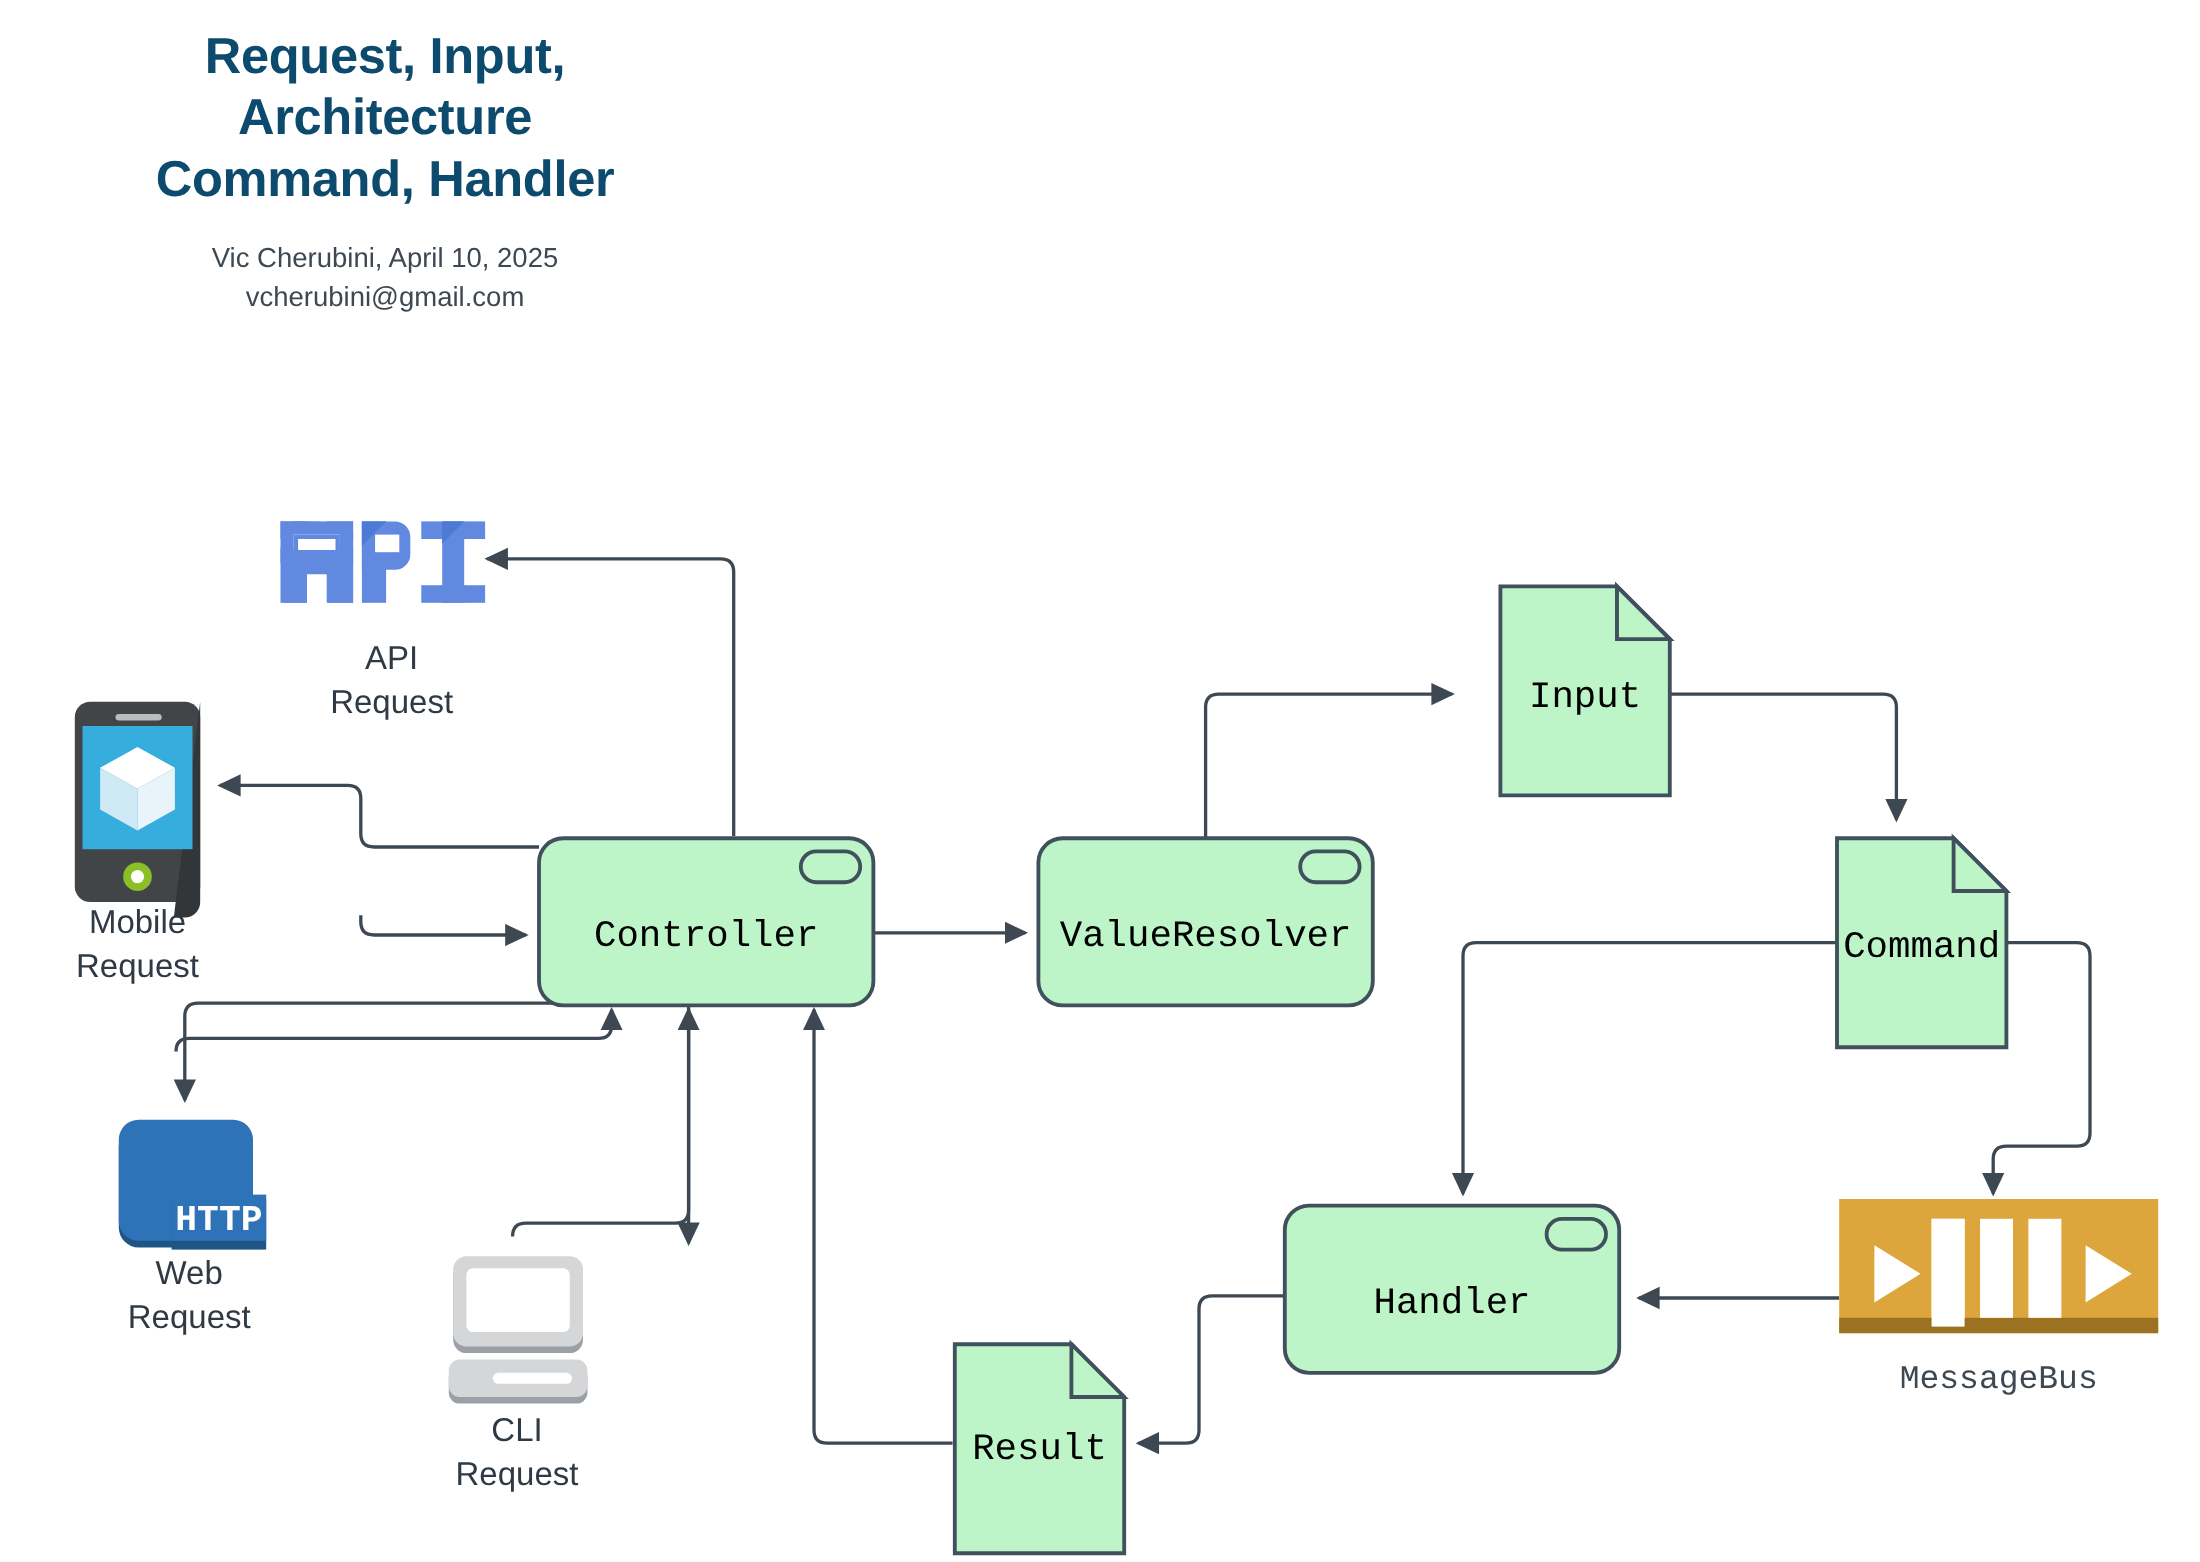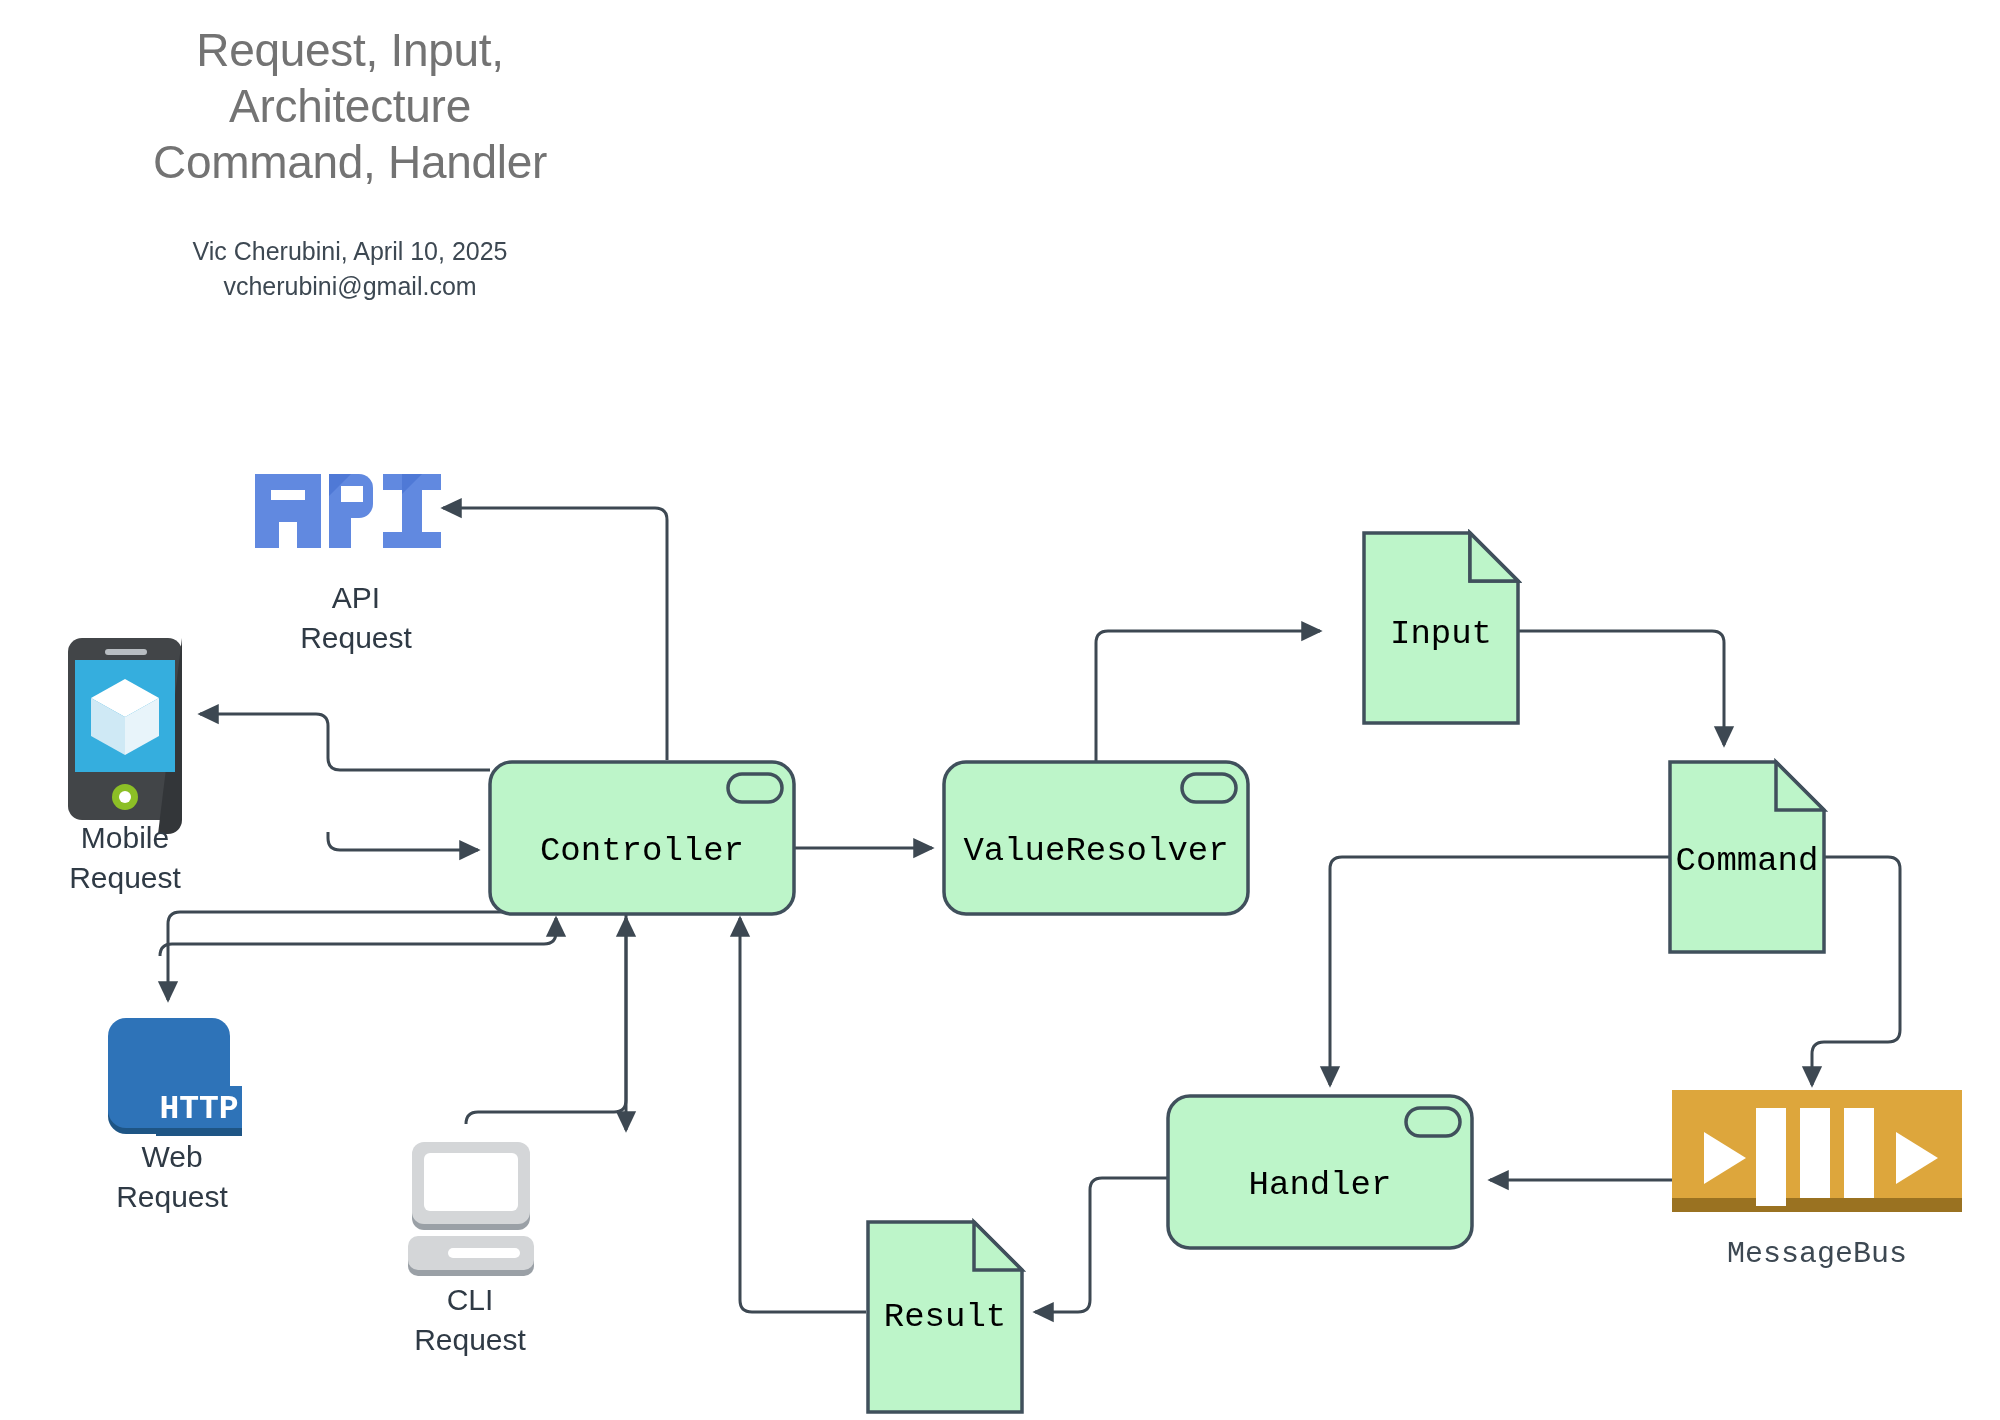--- a/index.html
+++ b/index.html
@@ -3,23 +3,23 @@
 <meta charset="utf-8">
 <title>Request, Input, Command, Handler Architecture</title>
 <style>
   html,body{margin:0;padding:0;background:#ffffff;}
   body{width:2000px;height:1420px;overflow:hidden;
        font-family:"Liberation Sans","DejaVu Sans",sans-serif;}
   #stage{position:relative;width:2000px;height:1420px;background:#fff;}
   #diagram{position:absolute;inset:0;width:2000px;height:1420px;}
 
   .hdr{position:absolute;left:0;top:0;width:700px;}
-  .title{font-size:46px;font-weight:normal;color:#737373;line-height:1.22;
+  .title{font-size:46px;font-weight:bold;color:#0c4a6e;line-height:1.22;
          text-align:center;letter-spacing:-0.3px;margin:22px 0 0 0;}
-  .byline{margin-top:44px;text-align:center;font-size:25px;color:#3d4852;line-height:1.38;}
+  .byline{margin-top:28px;text-align:center;font-size:25px;color:#3d4852;line-height:1.38;}
 
   text{font-family:"Liberation Mono","DejaVu Sans Mono",monospace;}
   text.label-sans{font-family:"Liberation Sans","DejaVu Sans",sans-serif;}
   .node-text{font-size:34px;fill:#000;}
   .cap{font-size:30px;fill:#2f3a45;}
   .cap-mono{font-size:30px;fill:#3d4852;
             font-family:"Liberation Mono","DejaVu Sans Mono",monospace;}
   .edge{fill:none;stroke:#3d4852;stroke-width:3;}
   .arrow{fill:#3d4852;stroke:none;}
   .green{fill:#bdf5c9;stroke:#40505c;stroke-width:3.5;}

